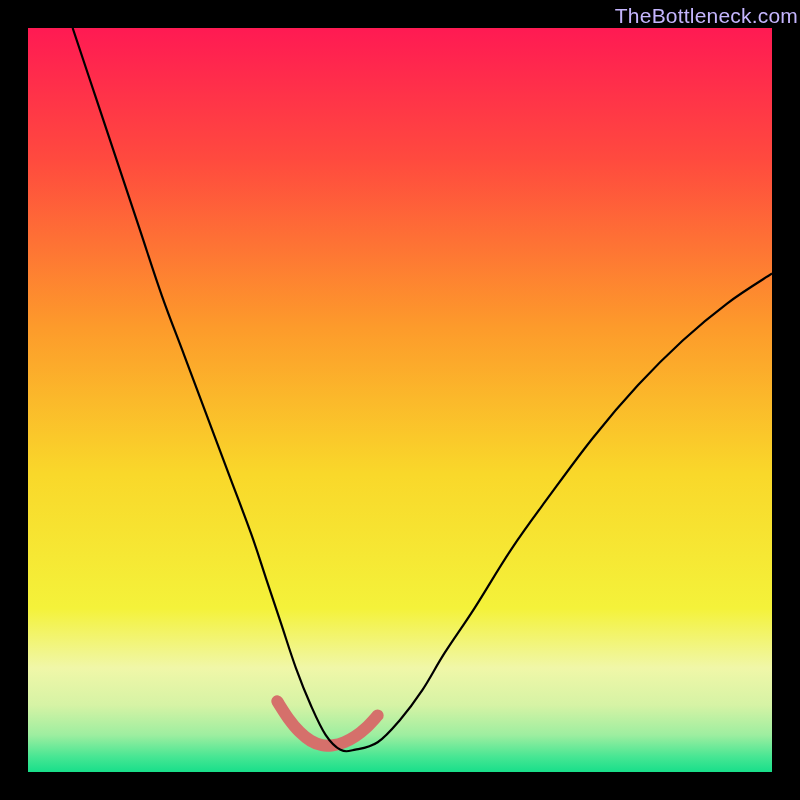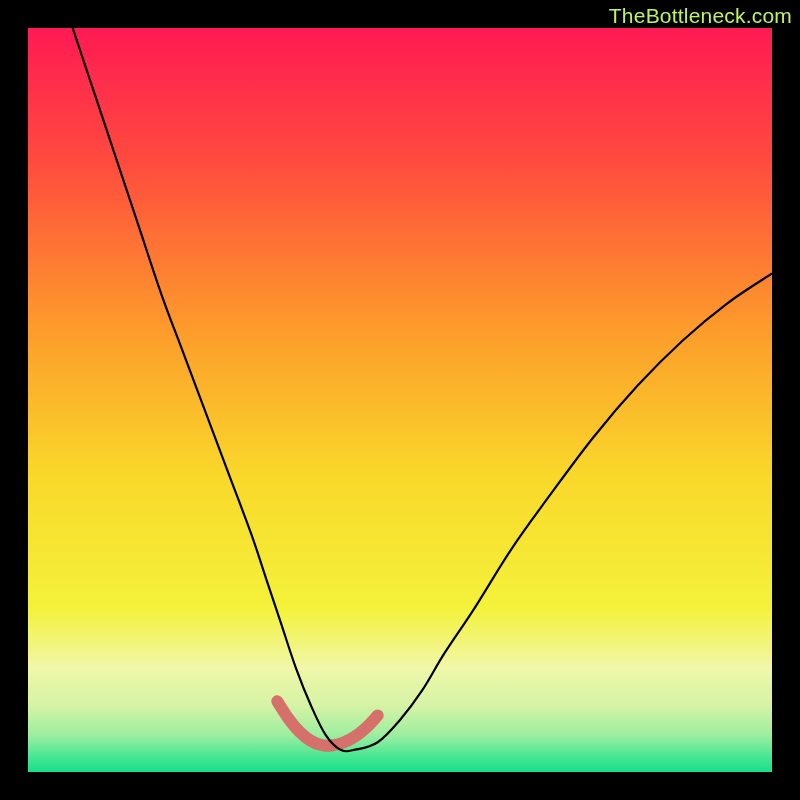--- a/index.html
+++ b/index.html
@@ -25,22 +25,22 @@
     height: 744px;
     overflow: hidden;
   }
   .gradient-bg {
     position: absolute;
     inset: 0;
   }
   .watermark {
     position: absolute;
     top: 4px;
-    right: 8px;
-    color: #bef264;
+    right: 2px;
+    color: #c4b5fd;
     font-size: 21px;
     letter-spacing: 0.2px;
     font-weight: 400;
   }
   svg.curves {
     position: absolute;
     inset: 0;
   }
 </style>
 </head>

